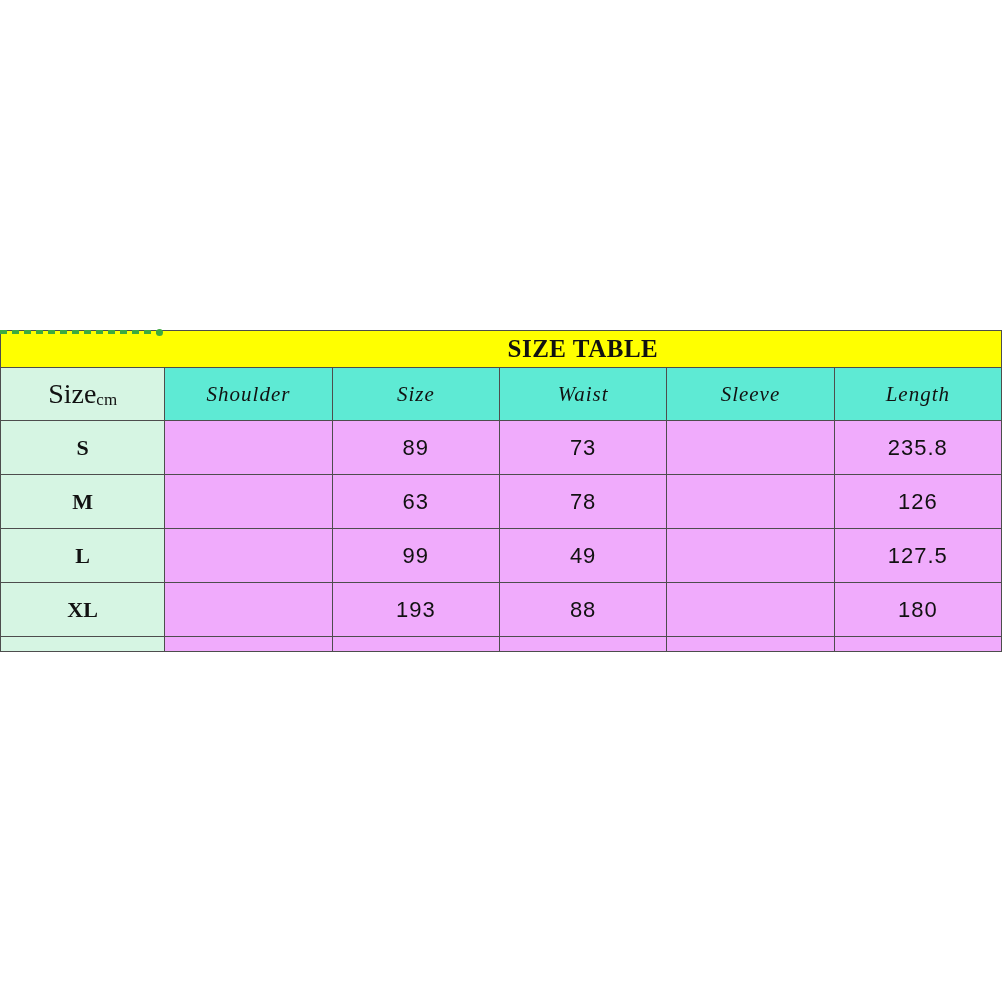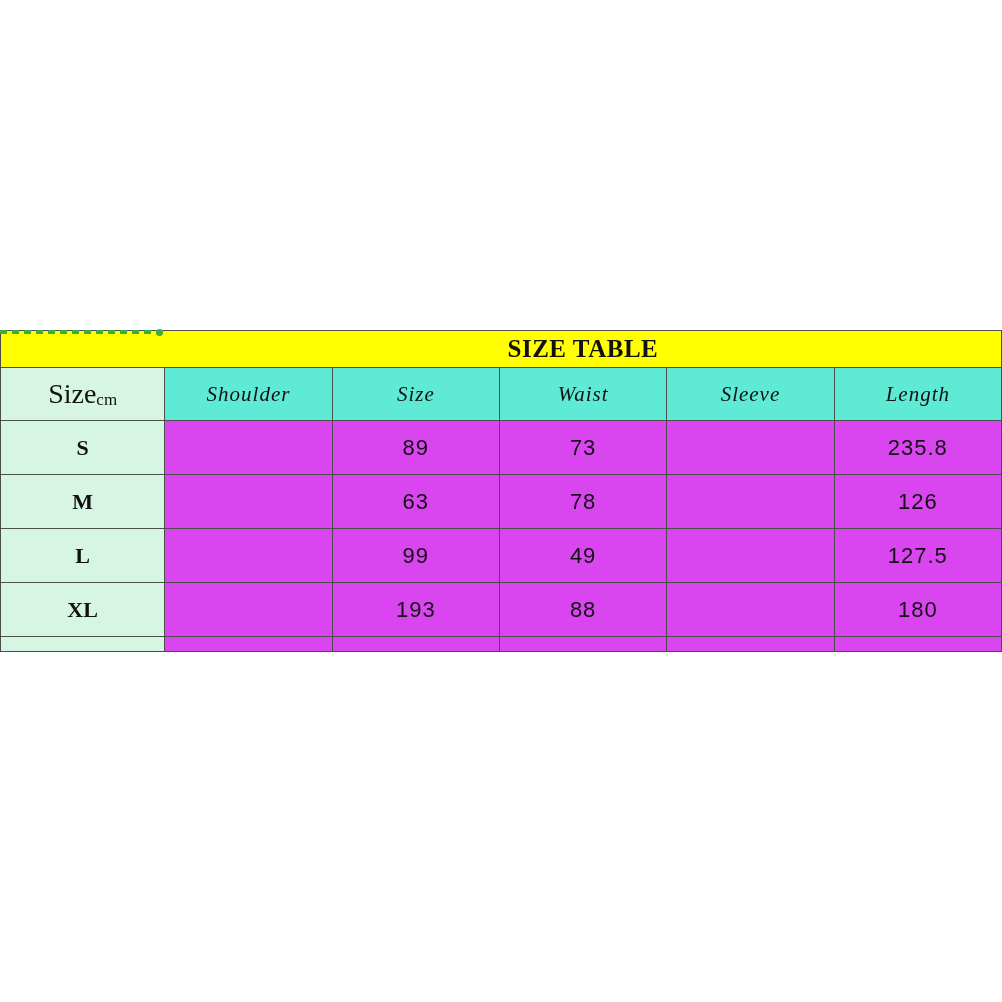--- a/index.html
+++ b/index.html
@@ -115,21 +115,21 @@
   .cell-size {
     background: #d6f5e3;
     height: 53px;
     text-align: left;
     padding-left: 2px;
     font-size: 22px;
     font-weight: bold;
     font-family: "Liberation Serif", serif;
   }
   .cell-val {
-    background: #d946ef;
+    background: #f0abfc;
     height: 53px;
     font-size: 22px;
     font-family: "Liberation Sans", sans-serif;
     letter-spacing: 1px;
   }
   .row-last .cell-size { height: 14px; }
   .row-last .cell-val  { height: 14px; }
 </style>
 </head>
 <body>

